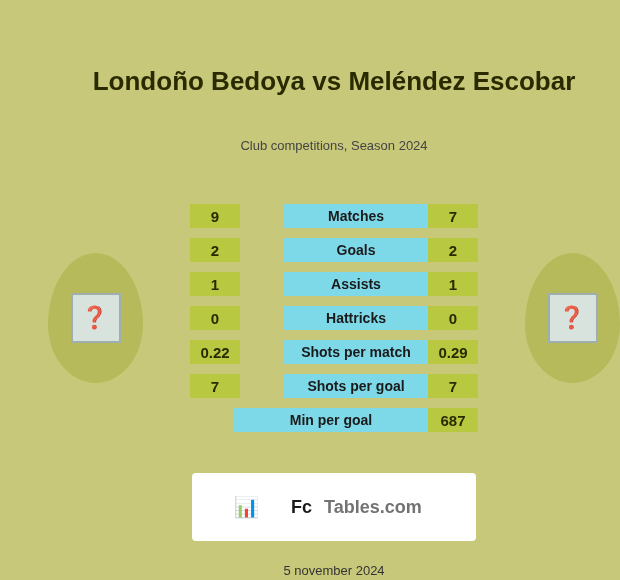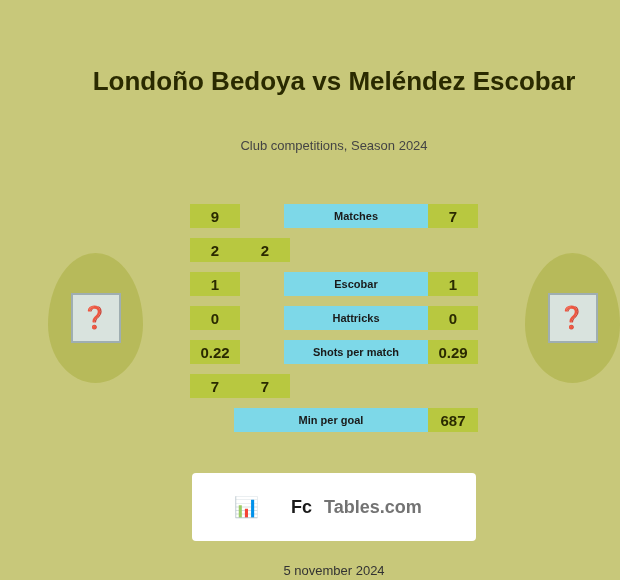--- a/index.html
+++ b/index.html
@@ -77,21 +77,21 @@
 
     .stat-label {
       background-color: #7dd8e8;
       flex: 1;
       text-align: center;
       height: 100%;
       display: flex;
       align-items: center;
       justify-content: center;
       font-weight: bold;
-      font-size: 11px;
+      font-size: 14px;
       color: #1a1a1a;
       margin-left: 44px;
     }
 
     .stat-right-val {
       background-color: #b8c840;
       color: #2a2a00;
       font-weight: bold;
       font-size: 15px;
       width: 50px;
@@ -205,39 +205,41 @@
     </div>
 
     <div id="stat-rows-container">
         <div class="stat-row">
           <div class="stat-left-val">9</div>
           <div class="stat-label">Matches</div>
           <div class="stat-right-val">7</div>
         </div>
         <div class="stat-row">
           <div class="stat-left-val">2</div>
+          <div class="stat-label">Goals</div>
           <div class="stat-right-val">2</div>
         </div>
         <div class="stat-row">
           <div class="stat-left-val">1</div>
-          <div class="stat-label">Escobar</div>
+          <div class="stat-label">Assists</div>
           <div class="stat-right-val">1</div>
         </div>
         <div class="stat-row">
           <div class="stat-left-val">0</div>
           <div class="stat-label">Hattricks</div>
           <div class="stat-right-val">0</div>
         </div>
         <div class="stat-row">
           <div class="stat-left-val">0.22</div>
           <div class="stat-label">Shots per match</div>
           <div class="stat-right-val">0.29</div>
         </div>
         <div class="stat-row">
           <div class="stat-left-val">7</div>
+          <div class="stat-label">Shots per goal</div>
           <div class="stat-right-val">7</div>
         </div>
         <div class="stat-row">
           <div class="stat-label">Min per goal</div>
           <div class="stat-right-val">687</div>
         </div>
       </div>
 
   </div>
 

